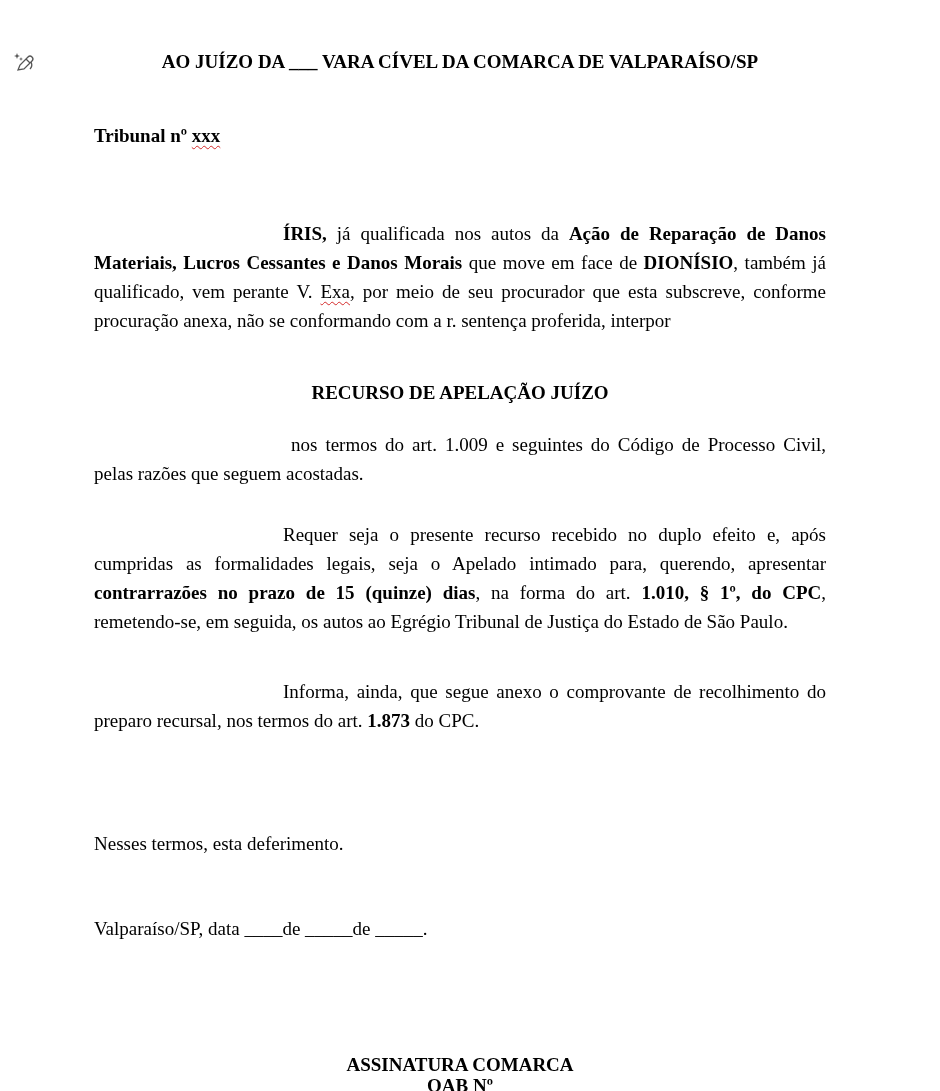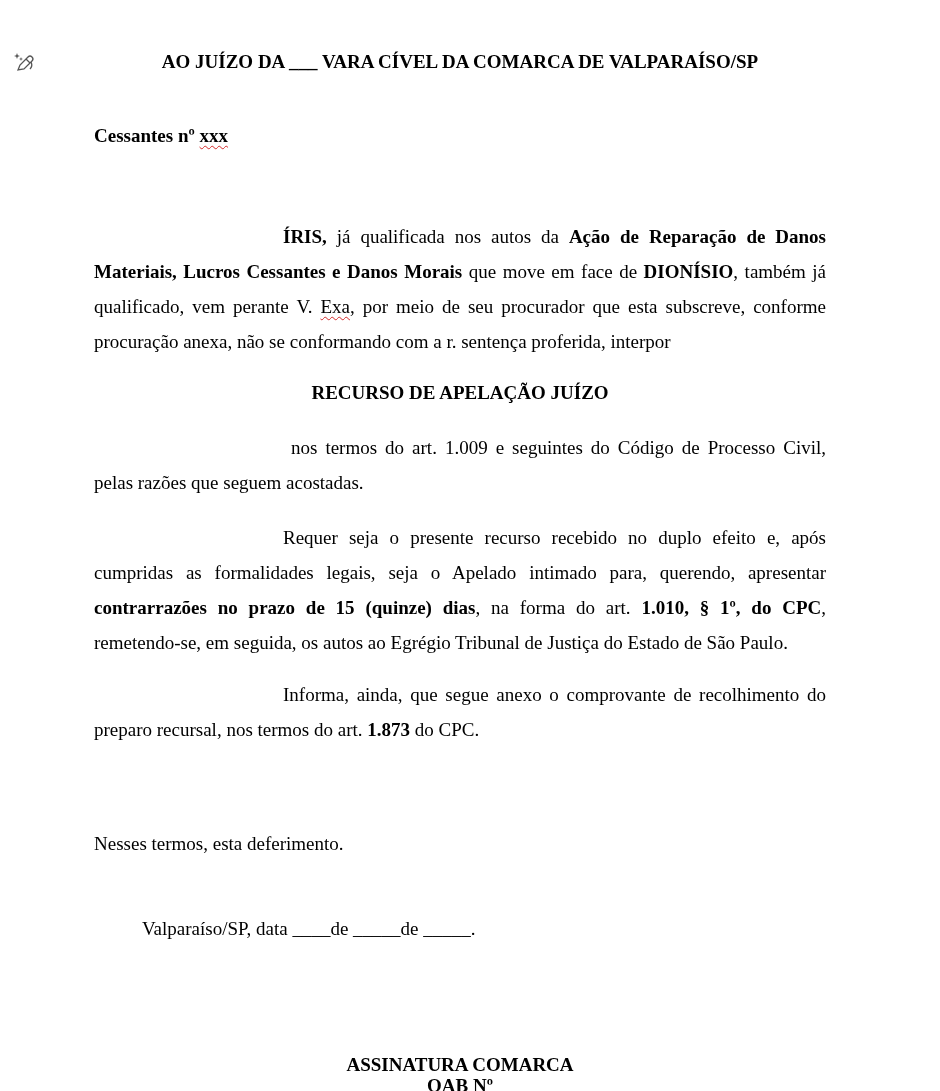--- a/index.html
+++ b/index.html
@@ -9,52 +9,52 @@
       font-family: "Liberation Serif", serif;
       color: #000;
       position: relative;
     }
     .ai-icon { position: absolute; left: 12px; top: 50px; width: 24px; height: 24px; }
     .page { position: absolute; left: 94px; width: 732px; top: 0; }
     .line { position: absolute; font-size: 19px; line-height: 24px; white-space: nowrap; }
     .center { left: 0; width: 732px; text-align: center; }
     .b { font-weight: bold; }
     .squig { text-decoration: underline wavy #d42a2a; text-decoration-thickness: 1px; text-underline-offset: 3px; }
-    .para { position: absolute; left: 0; width: 732px; font-size: 19px; line-height: 35px; text-align: justify; }
+    .para { position: absolute; left: 0; width: 732px; font-size: 19px; line-height: 29px; text-align: justify; }
     .para .indent { display: inline-block; width: 189px; }
   </style>
 </head>
 <body>
 
 <svg class="ai-icon" viewBox="0 0 24 24" fill="none" stroke="#555" stroke-width="1.3">
   <path d="M5 3 L5.8 5.2 L8 6 L5.8 6.8 L5 9 L4.2 6.8 L2 6 L4.2 5.2 Z" fill="#555" stroke="none"></path>
   <path d="M9 7 L9.5 8.5 L11 9 L9.5 9.5 L9 11 L8.5 9.5 L7 9 L8.5 8.5 Z" fill="#555" stroke="none"></path>
   <path d="M6 20 L8 15 L16 7 Q18 5 20 7 Q22 9 20 11 L12 19 Z"></path>
   <path d="M14 9 L18 13"></path>
   <path d="M19 12 Q21 16 18 19"></path>
 </svg>
 
 <div class="page">
 
   <div class="line center b" style="top:50px;text-align:center;">AO JUÍZO DA ___ VARA CÍVEL DA COMARCA DE VALPARAÍSO/SP</div>
 
   <div class="line b" style="top:124px; left:0;">
-    <span>Cessantes nº </span><span class="squig">xxx</span>
+    <span>Tribunal nº </span><span class="squig">xxx</span>
   </div>
 
   <div class="para" style="top:219px;"><span class="indent"></span><b>ÍRIS,</b><span> já qualificada nos autos da </span><b>Ação de Reparação de Danos Materiais, Lucros Cessantes e Danos Morais</b><span> que move em face de </span><b>DIONÍSIO</b><span>, também já qualificado, vem perante V. </span><span class="squig">Exa</span><span>, por meio de seu procurador que esta subscreve, conforme procuração anexa, não se conformando com a r. sentença proferida, interpor</span></div>
 
   <div class="line center b" style="top:381px;">RECURSO DE APELAÇÃO JUÍZO</div>
 
   <div class="para" style="top:430px;"><span class="indent" style="width:189px"></span><span> nos termos do art. 1.009 e seguintes do Código de Processo Civil, pelas razões que seguem acostadas.</span></div>
 
   <div class="para" style="top:520px;"><span class="indent"></span><span>Requer seja o presente recurso recebido no duplo efeito e, após cumpridas as formalidades legais, seja o Apelado intimado para, querendo, apresentar </span><b>contrarrazões no prazo de 15 (quinze) dias</b><span>, na forma do art. </span><b>1.010, § 1º, do CPC</b><span>, remetendo-se, em seguida, os autos ao Egrégio Tribunal de Justiça do Estado de São Paulo.</span></div>
 
   <div class="para" style="top:677px;"><span class="indent"></span><span>Informa, ainda, que segue anexo o comprovante de recolhimento do preparo recursal, nos termos do art. </span><b>1.873</b><span> do CPC.</span></div>
 
   <div class="line" style="top:832px; left:0;">Nesses termos, esta deferimento.</div>
 
-  <div class="line" style="top:917px; left:0;margin-left:48px;">Valparaíso/SP, data ____de _____de _____.</div>
+  <div class="line" style="top:917px; left:0;">Valparaíso/SP, data ____de _____de _____.</div>
 
   <div class="line center b" style="top:1053px;">ASSINATURA COMARCA</div>
   <div class="line center b" style="top:1074px;">OAB Nº</div>
 
 </div>
 
 </body></html>

